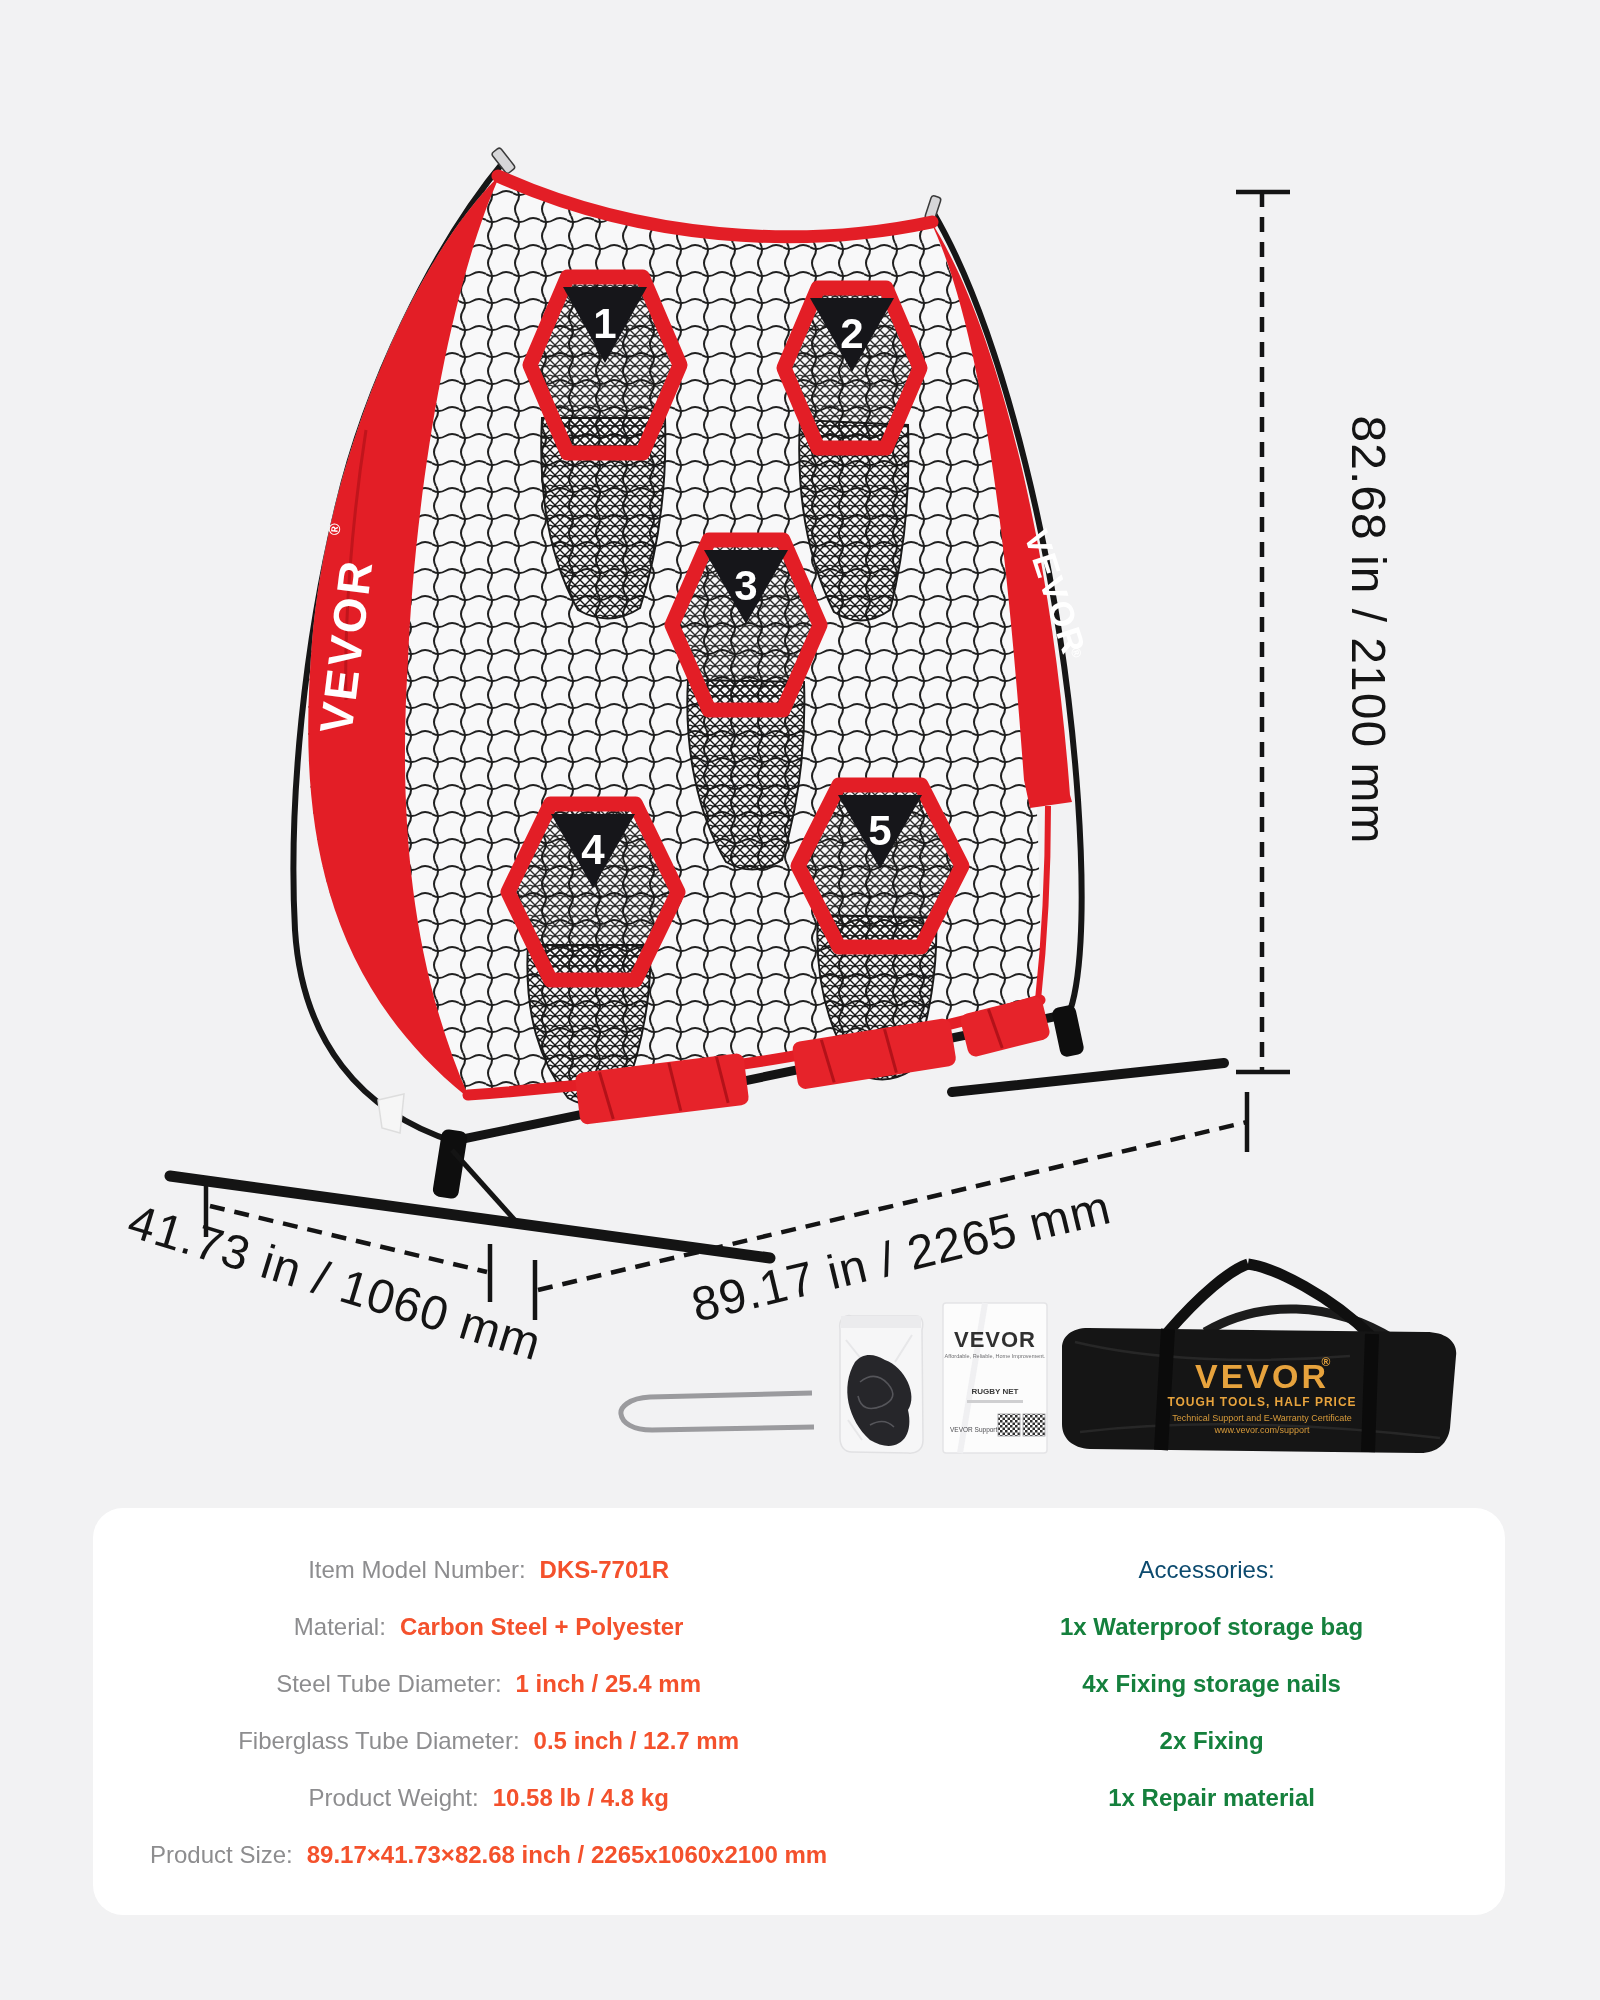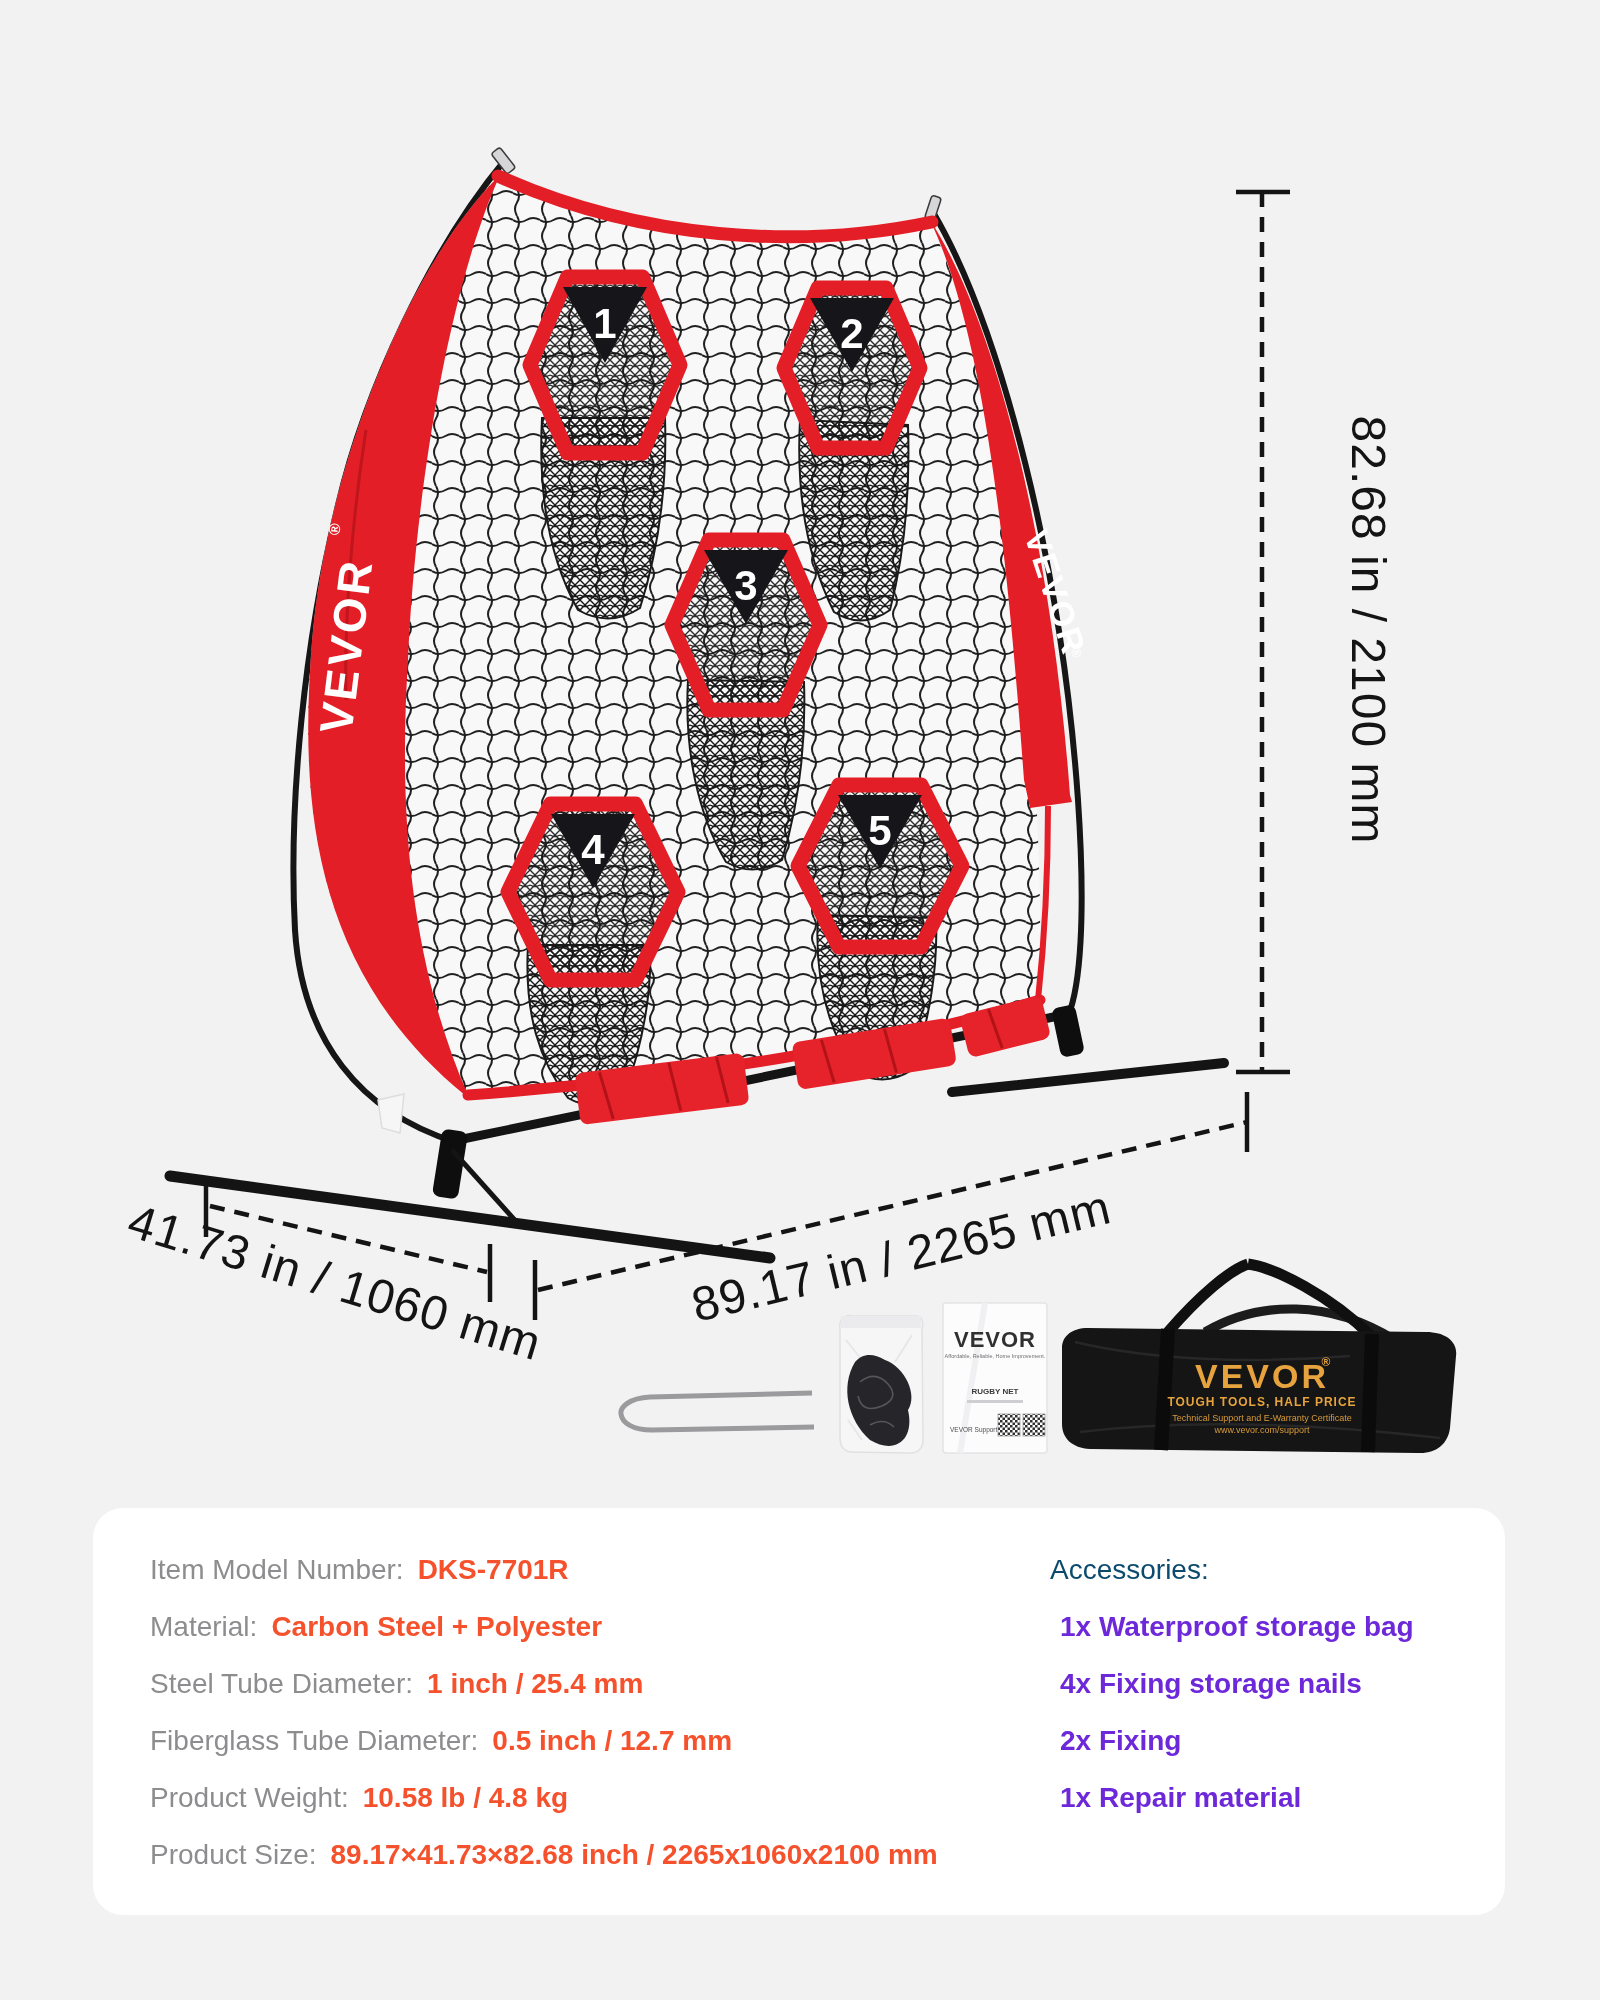--- a/index.html
+++ b/index.html
@@ -6,25 +6,25 @@
   body{width:1600px;height:2000px;background:#f2f2f3;font-family:"Liberation Sans",sans-serif;}
   .stage{position:relative;width:1600px;height:2000px;overflow:hidden;background:#f2f2f3;}
   .stage svg{position:absolute;left:0;top:0;}
   .spec-panel{
     position:absolute;left:93px;top:1508px;width:1412px;height:407px;
     background:#ffffff;border-radius:30px;box-sizing:border-box;
   }
   .spec-col{position:absolute;top:33px;}
   .spec-col.left{left:57px;}
   .spec-col.right{left:957px;}
-  .spec-row{height:57px;line-height:57px;font-size:28px;white-space:nowrap;}
+  .spec-row{height:57px;line-height:57px;font-size:24px;white-space:nowrap;text-align:center;}
   .spec-label{color:#8d8d8f;margin-right:14px;}
   .spec-value{color:#f4512c;font-weight:bold;}
   .acc-title{color:#0c4a6e;}
-  .acc-item{color:#6d28d9;font-weight:bold;padding-left:10px;}
+  .acc-item{color:#15803d;font-weight:bold;padding-left:10px;}
   text{font-family:"Liberation Sans",sans-serif;}
 </style>
 </head>
 <body>
 
 <div class="stage">
 
 <svg width="1600" height="1500" viewBox="0 0 1600 1500">
   <defs>
     <pattern id="mesh" width="27" height="27" patternUnits="userSpaceOnUse">

